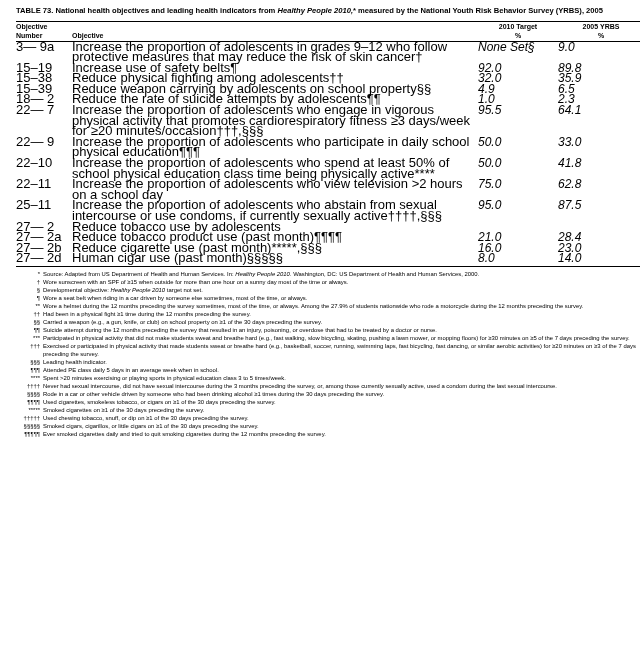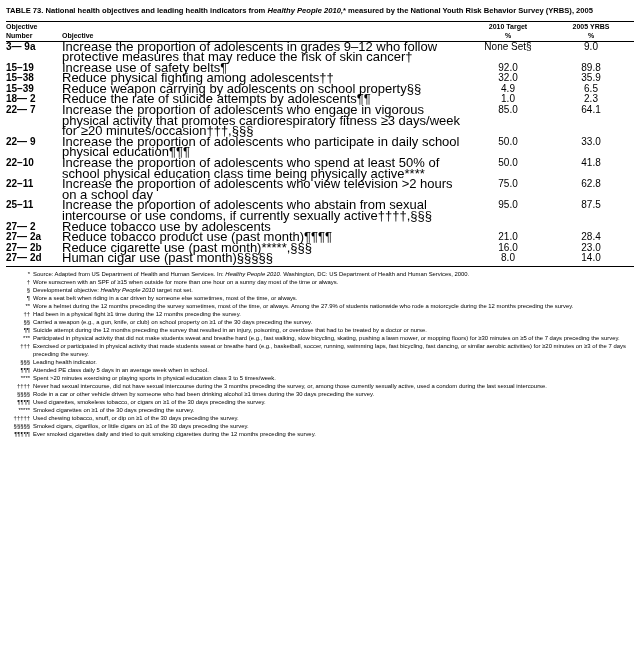--- a/index.html
+++ b/index.html
@@ -9,21 +9,21 @@
   }
   body {
     width: 640px;
     height: 663px;
     font-family: "Liberation Sans", sans-serif;
     color: #000000;
     overflow: hidden;
   }
   .page {
     width: 640px;
-    padding: 4px 6px 0 6px;
+    padding: 4px 6px 0 16px;
     box-sizing: border-box;
   }
   .title {
     font-size: 7.6px;
     font-weight: bold;
     line-height: 10.5px;
     margin: 2px 0 4px 0;
   }
   .title .ital {
     font-style: italic;
@@ -48,36 +48,35 @@
     border-top: 1.1px solid #000;
   }
   .rule-bottom {
     border-bottom: 1.1px solid #000;
   }
   .col-num { width: 56px; }
   .col-obj { width: 406px; }
   .col-t   { width: 80px; }
   .col-y   { width: 86px; }
   .c-num {
-    font-size: 10px;
+    font-size: 13px;
     line-height: 10.6px;
     padding-left: 2px;
     white-space: nowrap;
-    font-weight: bold;
   }
   .c-obj {
     font-size: 13px;
     line-height: 10.6px;
     padding-left: 2px;
     padding-right: 4px;
   }
   .c-val {
-    font-size: 10px;
+    font-size: 12px;
     line-height: 10.6px;
-    text-align: center;
+    font-style: italic;
   }
   .data-row td {
     padding-top: 3.0px;
     padding-bottom: 0.5px;
   }
   .hdr-sub {
     font-size: 7px;
     font-weight: bold;
     line-height: 9.4px;
     text-align: center;
@@ -170,21 +169,21 @@
         </tr>
         <tr class="data-row">
           <td class="c-num">18— 2</td>
           <td class="c-obj">Reduce the rate of suicide attempts by adolescents¶¶</td>
           <td class="c-val">1.0</td>
           <td class="c-val">2.3</td>
         </tr>
         <tr class="data-row">
           <td class="c-num">22— 7</td>
           <td class="c-obj">Increase the proportion of adolescents who engage in vigorous physical activity that promotes cardiorespiratory fitness ≥3 days/week for ≥20 minutes/occasion†††,§§§</td>
-          <td class="c-val">85.0</td>
+          <td class="c-val">95.5</td>
           <td class="c-val">64.1</td>
         </tr>
         <tr class="data-row">
           <td class="c-num">22— 9</td>
           <td class="c-obj">Increase the proportion of adolescents who participate in daily school physical education¶¶¶</td>
           <td class="c-val">50.0</td>
           <td class="c-val">33.0</td>
         </tr>
         <tr class="data-row">
           <td class="c-num">22–10</td>

